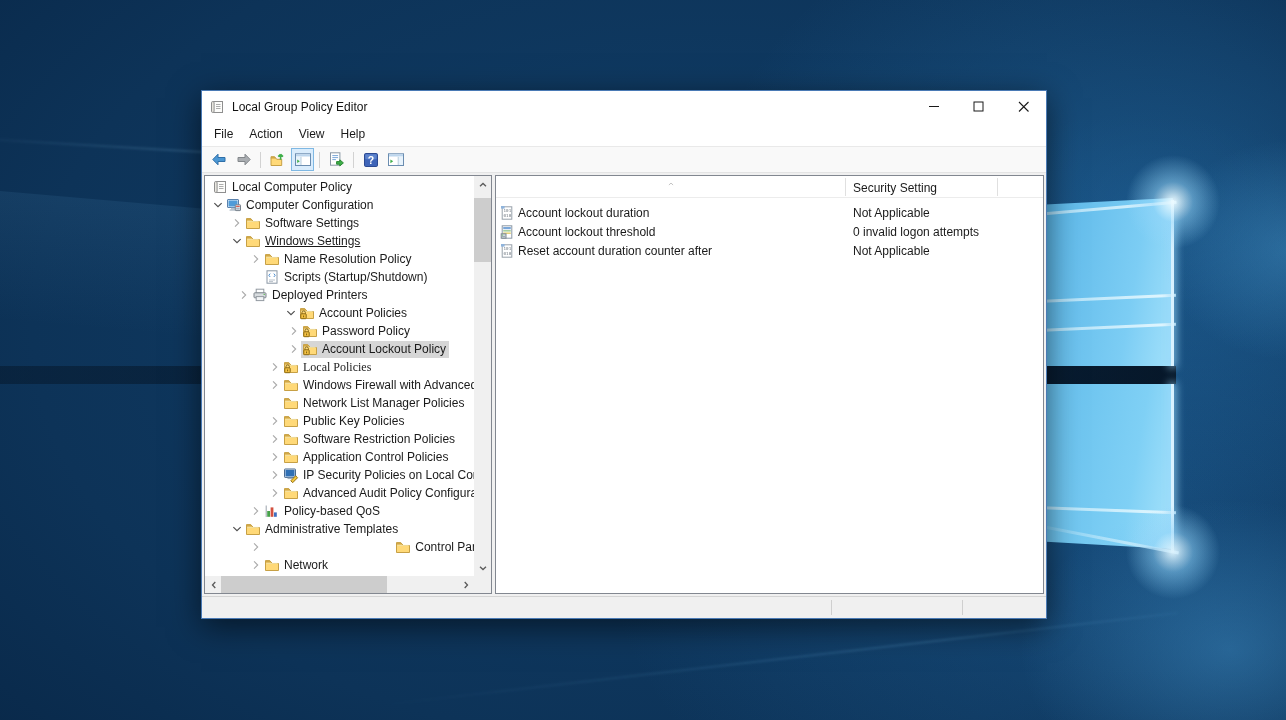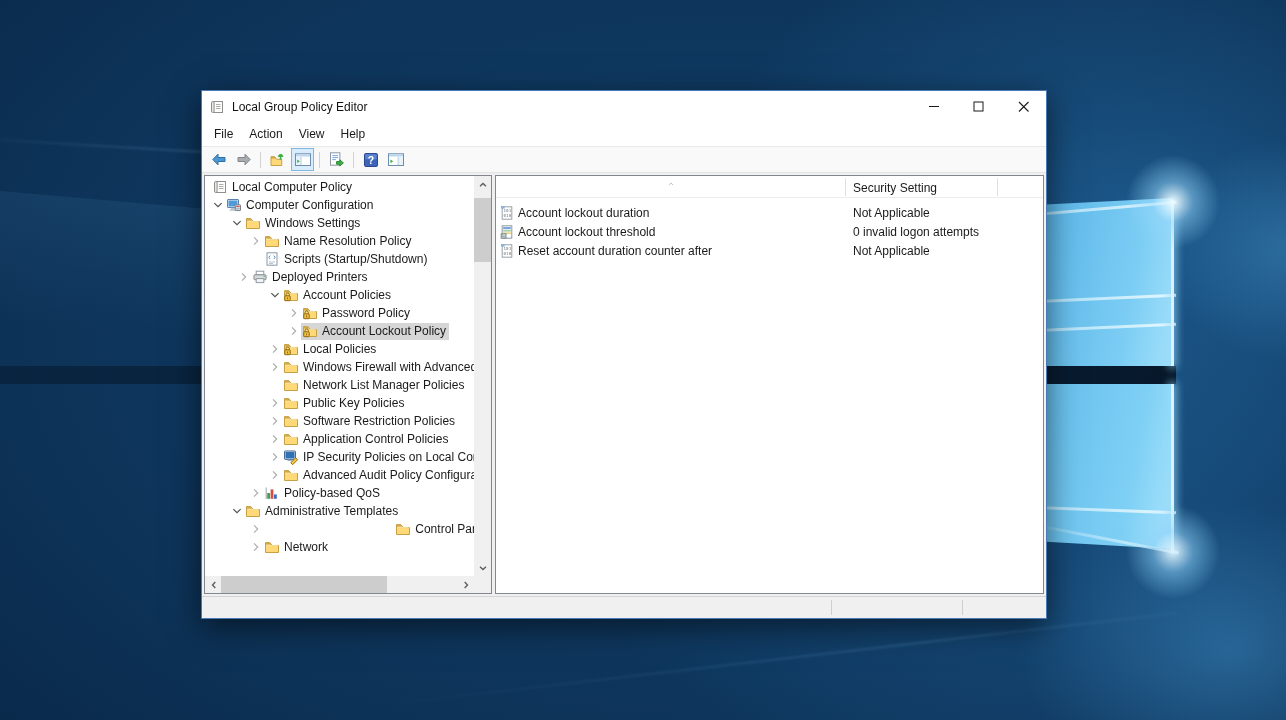--- a/index.html
+++ b/index.html
@@ -267,20 +267,37 @@
                     <rect x="10.1" y="8.8" width="3.6" height="1.1" fill="#d84f43"></rect>
                     <rect x="10.1" y="10.6" width="3.6" height="2" fill="#aab6c1"></rect>
                   </svg>
                 </span>
                 <span class="lbl">Computer Configuration</span>
               </span>
             </div>
             <div class="tree-row" style="padding-left: 25px;">
               <span class="chev">
                 <svg width="14" height="14" viewBox="0 0 15 15" xmlns="http://www.w3.org/2000/svg">
+                  <path d="M5.4 3.6 9.3 7.5 5.4 11.4" fill="none" stroke="#a9a9a9" stroke-width="1.2"></path>
+                </svg>
+              </span>
+              <span class="node">
+                <span class="ti" style="display: inline-grid; place-items: center;">
+                  <svg width="16" height="16" viewBox="0 0 16 16" xmlns="http://www.w3.org/2000/svg">
+                    <path d="M1.5 5.3v-1.7h4.3l1.2 1.7z" fill="#e3b74e" stroke="#c7a045"></path>
+                    <path d="M1.5 13.5V5h5.6l1.2 1.5h6.2v7z" fill="#ffd978" stroke="#c7a045"></path>
+                    <path d="M2.3 6.4h11.4" stroke="#f3e0a0"></path>
+                  </svg>
+                </span>
+                <span class="lbl">Software Settings</span>
+              </span>
+            </div>
+            <div class="tree-row" style="padding-left: 25px; text-decoration: underline;">
+              <span class="chev">
+                <svg width="14" height="14" viewBox="0 0 15 15" xmlns="http://www.w3.org/2000/svg">
                   <path d="M3.6 5.4 7.5 9.3l3.9-3.9" fill="none" stroke="#4d4d4d" stroke-width="1.2"></path>
                 </svg>
               </span>
               <span class="node">
                 <span class="ti" style="display: inline-grid; place-items: center;">
                   <svg width="16" height="16" viewBox="0 0 16 16" xmlns="http://www.w3.org/2000/svg">
                     <path d="M1.5 5.3v-1.7h4.3l1.2 1.7z" fill="#e3b74e" stroke="#c7a045"></path>
                     <path d="M1.5 13.5V5h5.6l1.2 1.5h6.2v7z" fill="#ffd978" stroke="#c7a045"></path>
                     <path d="M2.3 6.4h11.4" stroke="#f3e0a0"></path>
                   </svg>
@@ -329,21 +346,21 @@
                   <svg width="16" height="16" viewBox="0 0 16 16" xmlns="http://www.w3.org/2000/svg">
                     <rect x="4.2" y="2.2" width="7.6" height="4" fill="#fff" stroke="#939aa1"></rect>
                     <rect x="2" y="5.8" width="12" height="5" rx="0.8" fill="#d8dcdf" stroke="#7e858c"></rect>
                     <rect x="4.2" y="9.6" width="7.6" height="4" fill="#f2f4f6" stroke="#939aa1"></rect>
                     <circle cx="12.2" cy="7.4" r="0.7" fill="#57b94a"></circle>
                   </svg>
                 </span>
                 <span class="lbl">Deployed Printers</span>
               </span>
             </div>
-            <div class="tree-row" style="padding-left: 63px;">
+            <div class="tree-row" style="padding-left: 79px;">
               <span class="chev">
                 <svg width="14" height="14" viewBox="0 0 15 15" xmlns="http://www.w3.org/2000/svg">
                   <path d="M3.6 5.4 7.5 9.3l3.9-3.9" fill="none" stroke="#4d4d4d" stroke-width="1.2"></path>
                 </svg>
               </span>
               <span class="node">
                 <span class="ti" style="display: inline-grid; place-items: center;">
                   <svg width="16" height="16" viewBox="0 0 16 16" xmlns="http://www.w3.org/2000/svg">
                     <path d="M1.5 5.3v-1.7h4.3l1.2 1.7z" fill="#e3b74e" stroke="#c7a045"></path>
                     <path d="M1.5 13.5V5h5.6l1.2 1.5h6.2v7z" fill="#ffd978" stroke="#c7a045"></path>
@@ -389,21 +406,21 @@
                     <path d="M1.5 13.5V5h5.6l1.2 1.5h6.2v7z" fill="#ffd978" stroke="#c7a045"></path>
                     <path d="M2.3 6.4h11.4" stroke="#f3e0a0"></path>
                     <rect x="1.8" y="8.8" width="5.4" height="4.9" rx="0.8" fill="#f5c242" stroke="#8a6914"></rect>
                     <path d="M3 8.8V7.6a1.7 1.7 0 0 1 3.4 0v1.2" fill="none" stroke="#8a6914"></path>
                     <rect x="4" y="10.5" width="1.1" height="1.8" fill="#8a6914"></rect>
                   </svg>
                 </span>
                 <span class="lbl">Account Lockout Policy</span>
               </span>
             </div>
-            <div class="tree-row" style="padding-left: 63px;">
+            <div class="tree-row" style="padding-left: 63px; font-family: Liberation Serif, serif;">
               <span class="chev">
                 <svg width="14" height="14" viewBox="0 0 15 15" xmlns="http://www.w3.org/2000/svg">
                   <path d="M5.4 3.6 9.3 7.5 5.4 11.4" fill="none" stroke="#a9a9a9" stroke-width="1.2"></path>
                 </svg>
               </span>
               <span class="node">
                 <span class="ti" style="display: inline-grid; place-items: center;">
                   <svg width="16" height="16" viewBox="0 0 16 16" xmlns="http://www.w3.org/2000/svg">
                     <path d="M1.5 5.3v-1.7h4.3l1.2 1.7z" fill="#e3b74e" stroke="#c7a045"></path>
                     <path d="M1.5 13.5V5h5.6l1.2 1.5h6.2v7z" fill="#ffd978" stroke="#c7a045"></path>

